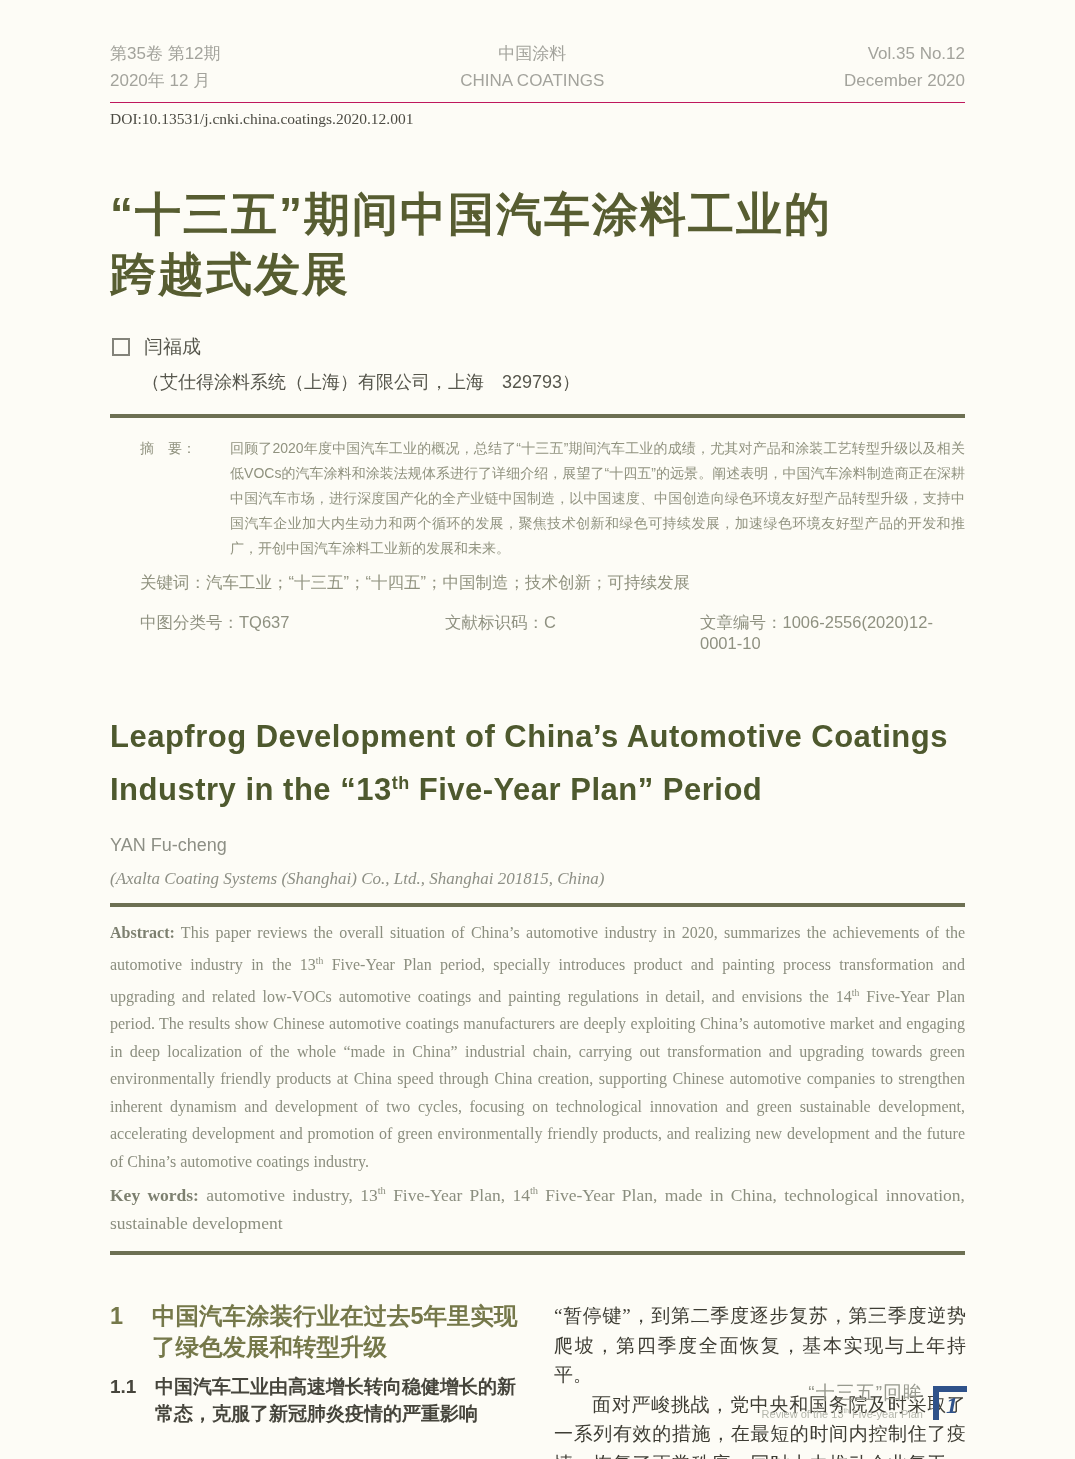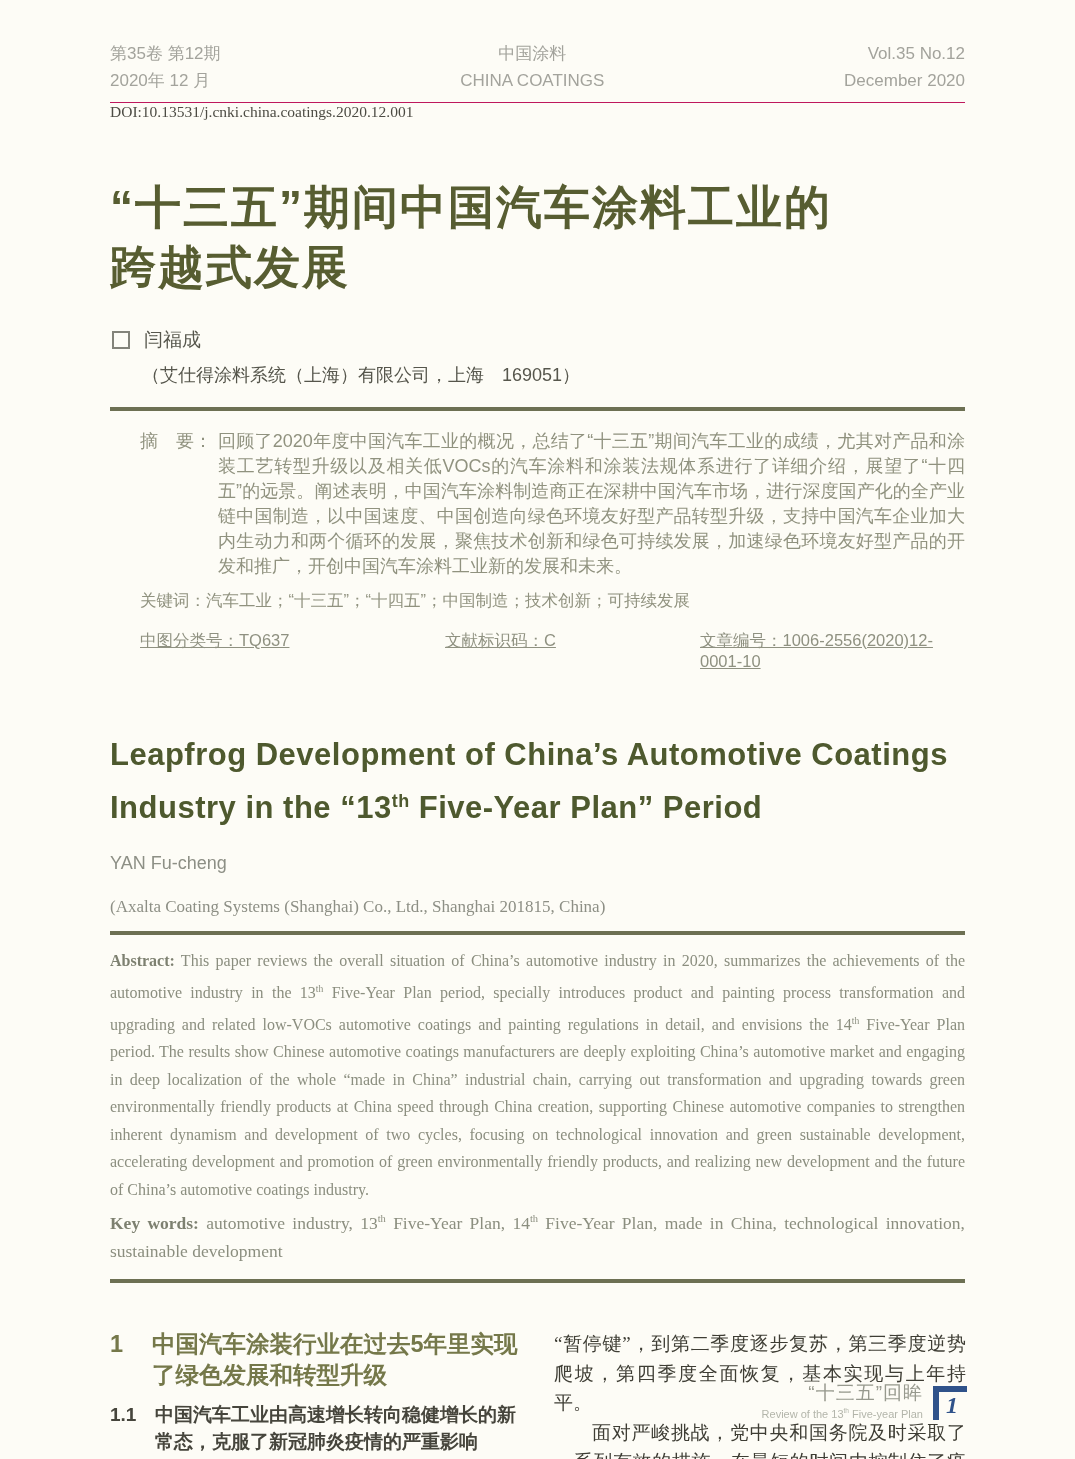--- a/index.html
+++ b/index.html
@@ -18,65 +18,65 @@
   .jheader{
     display:flex;justify-content:space-between;align-items:flex-start;
     padding-top:40px;padding-bottom:8px;
     border-bottom:1px solid #be185d;
     color:#a3a39c;font-size:17px;line-height:27px;
   }
   .jheader .col{white-space:nowrap;}
   .jheader .col.center{text-align:center;}
   .jheader .col.right{text-align:right;}
   .doi{
-    color:#4c4b43;font-size:15.5px;
+    margin-top:7px;color:#4c4b43;font-size:15.5px;
     font-family:"Liberation Serif",serif;
   }
   
   .title-cn{
     margin-top:56px;
     color:#575d31;font-weight:900;font-size:46px;line-height:60px;
     letter-spacing:2px;
   }
   .author-row{margin-top:30px;display:flex;align-items:center;color:#56564c;font-size:19px;}
   .author-marker{
     width:14px;height:14px;border:2px solid #83837a;display:inline-block;
     margin:0 14px 0 2px;flex:none;
   }
   .affil-cn{margin-top:10px;padding-left:32px;color:#56564c;font-size:18px;}
   .rule{height:4px;background:#6d7053;margin-top:20px;}
   
   .abs-cn{
     display:flex;margin-top:18px;padding-left:30px;
-    color:#90927f;font-size:18px;line-height:25px;
+    color:#90927f;font-size:14px;line-height:25px;gap:12px;
   }
   .abs-cn .lab{flex:none;width:78px;}
   .abs-cn .txt{flex:1;text-align:justify;}
   .kw-cn{
     display:flex;margin-top:9px;padding-left:30px;
     color:#90927f;font-size:16.5px;line-height:25px;
   }
   .meta-row{
     display:flex;margin-top:17px;padding-left:30px;
-    color:#8f9181;font-size:16.5px;text-decoration:underline;
+    color:#8f9181;font-size:16.5px;
   }
   .meta-row .m1{width:305px;flex:none;}
   .meta-row .m2{width:255px;flex:none;}
   .meta-row .m3{flex:1;}
   
   .title-en{
     margin-top:60px;
     color:#4e592e;font-weight:900;font-size:31px;line-height:47px;
     letter-spacing:0.5px;
   }
   .title-en sup{font-size:58%;}
   .author-en{margin-top:22px;color:#8d8f85;font-size:18px;}
   .affil-en{
-    margin-top:23px;color:#8d8f85;font-size:17px;
-    font-family:"Liberation Serif",serif;
+    margin-top:13px;color:#8d8f85;font-size:17px;
+    font-family:"Liberation Serif",serif;font-style:italic;
   }
   
   .abs-en{
     margin-top:12px;
     font-family:"Liberation Serif",serif;
     color:#8b8e7f;font-size:16px;line-height:27.5px;
     text-align:justify;
   }
   .abs-en b, .kw-en b{font-weight:bold;color:#7d8070;}
   .abs-en sup, .kw-en sup, .foot-en sup{font-size:60%;}
@@ -149,21 +149,21 @@
 
     <div class="title-cn">
       <div>“十三五”期间中国汽车涂料工业的</div>
       <div>跨越式发展</div>
     </div>
 
     <div class="author-row">
       <span class="author-marker"></span>
       <span>闫福成</span>
     </div>
-    <div class="affil-cn">（艾仕得涂料系统（上海）有限公司，上海　169051）</div>
+    <div class="affil-cn">（艾仕得涂料系统（上海）有限公司，上海　329793）</div>
 
     <div class="rule"></div>
 
     <div class="abs-cn">
       <span class="lab">摘　要：</span>
       <span class="txt">回顾了2020年度中国汽车工业的概况，总结了“十三五”期间汽车工业的成绩，尤其对产品和涂装工艺转型升级以及相关低VOCs的汽车涂料和涂装法规体系进行了详细介绍，展望了“十四五”的远景。阐述表明，中国汽车涂料制造商正在深耕中国汽车市场，进行深度国产化的全产业链中国制造，以中国速度、中国创造向绿色环境友好型产品转型升级，支持中国汽车企业加大内生动力和两个循环的发展，聚焦技术创新和绿色可持续发展，加速绿色环境友好型产品的开发和推广，开创中国汽车涂料工业新的发展和未来。</span>
     </div>
     <div class="kw-cn">
       <span class="lab2">关键词：</span>
       <span>汽车工业；“十三五”；“十四五”；中国制造；技术创新；可持续发展</span>

